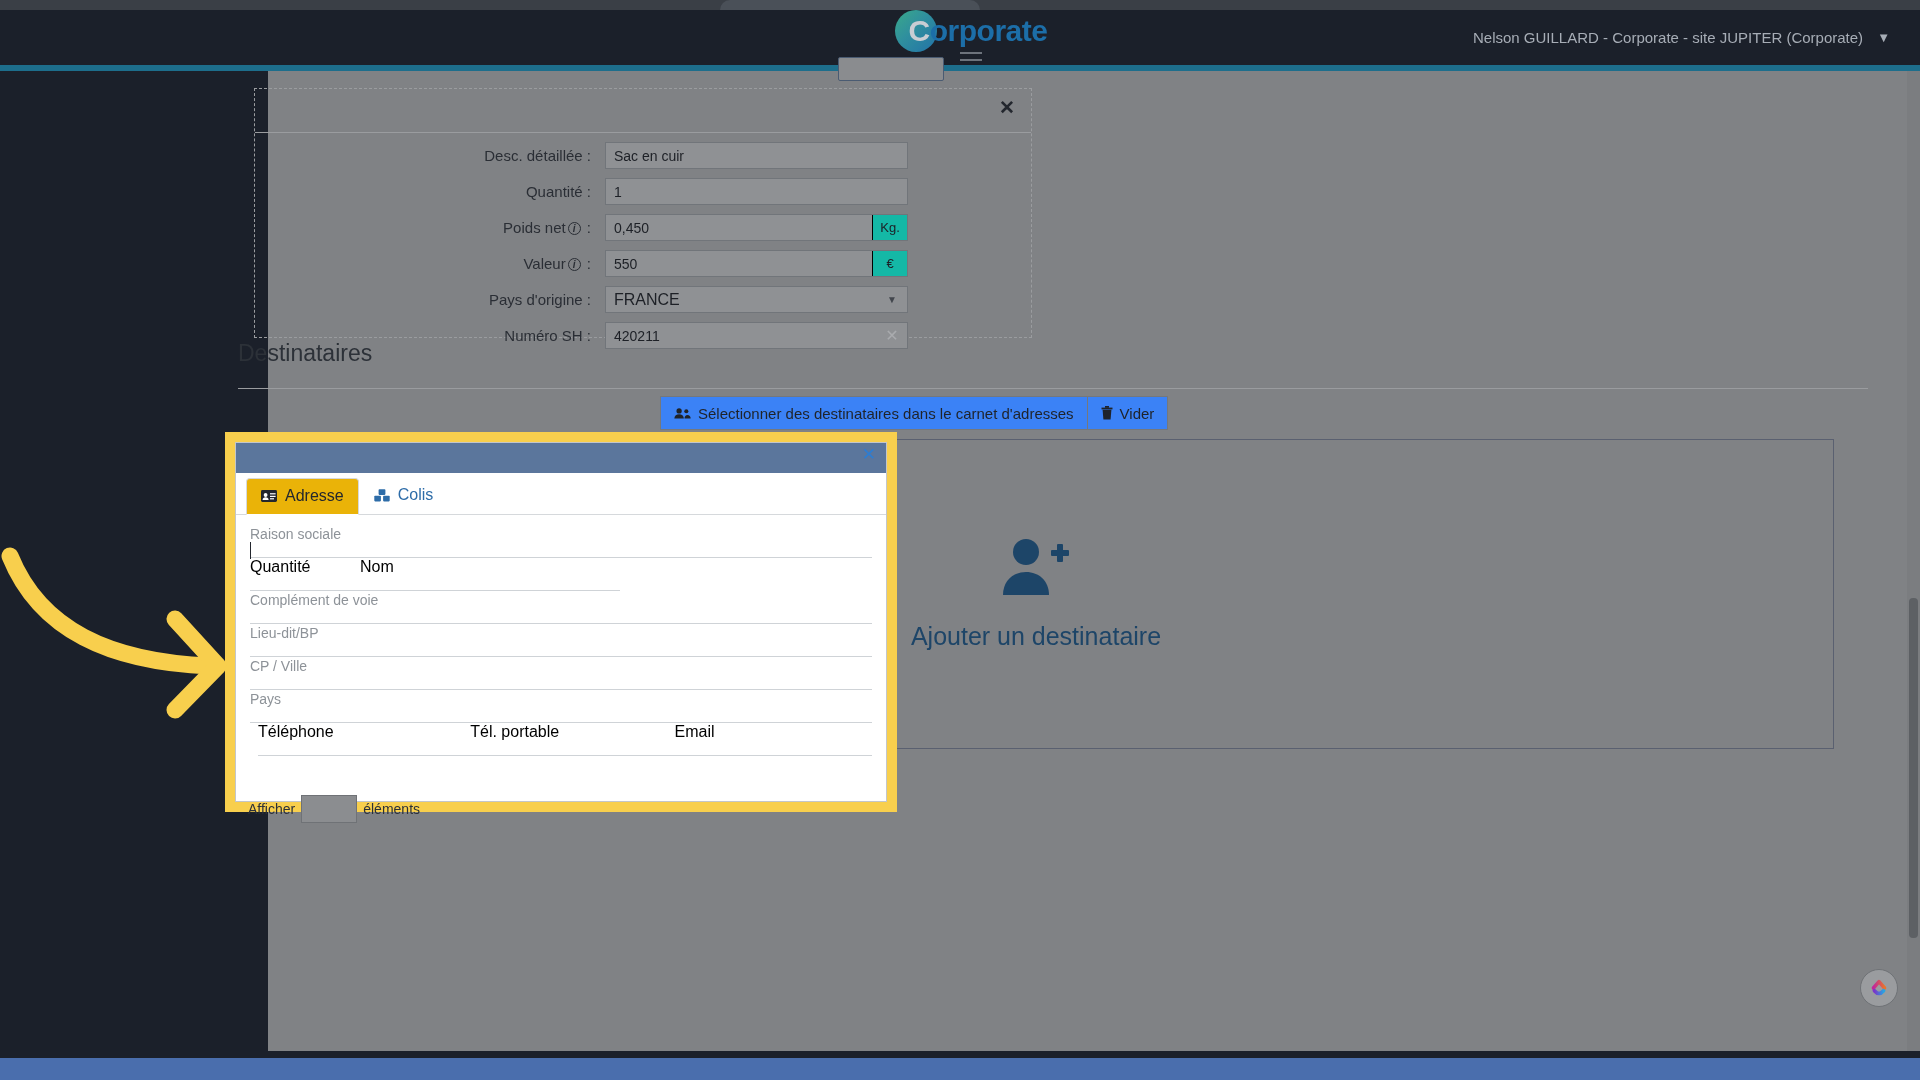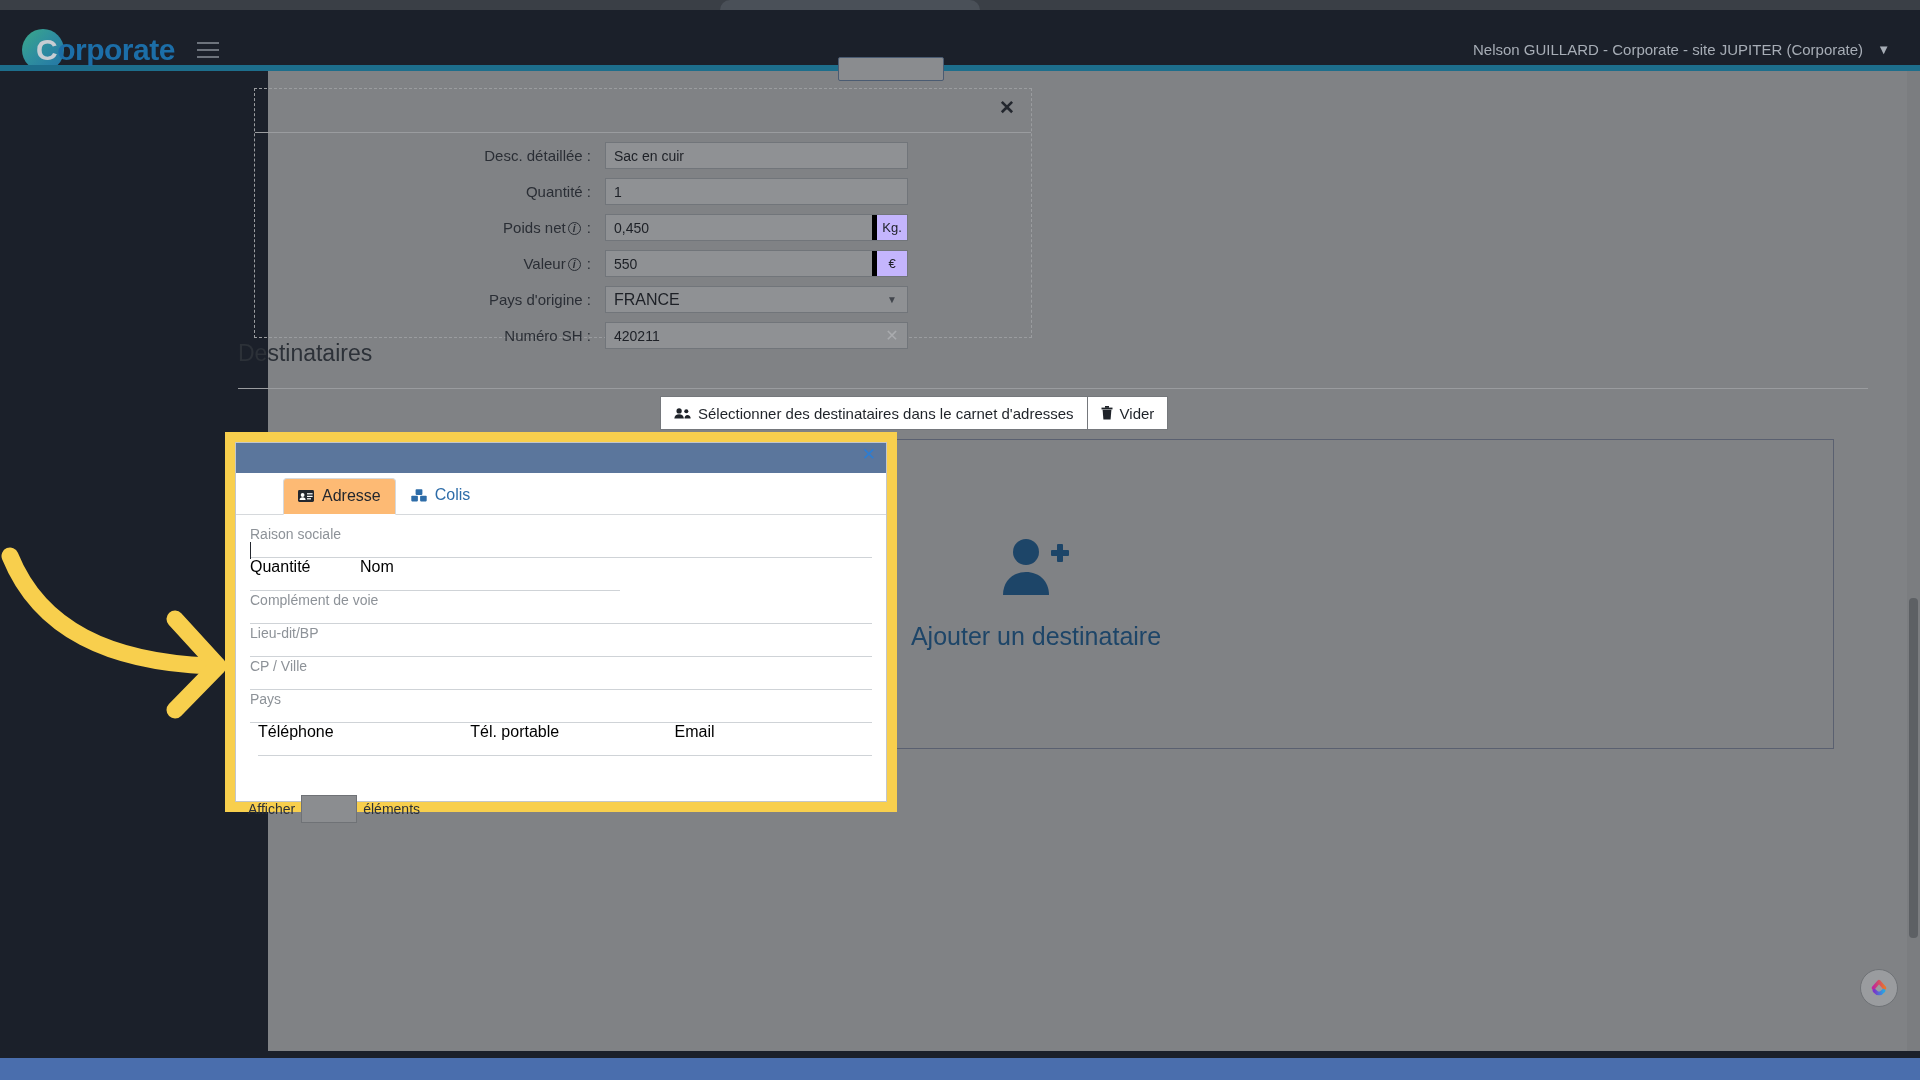--- a/index.html
+++ b/index.html
@@ -11,22 +11,22 @@
   }
   .screen { position: relative; width: 1920px; height: 1080px; background: #1b202a; }
 
   
   .browser-strip { position:absolute; top:0; left:0; width:1920px; height:10px; background:#3a3f46; }
   .browser-strip .tabcurve { position:absolute; left:720px; top:0; width:260px; height:10px;
       background:#4a5058; border-radius:10px 10px 0 0; }
 
   
   .app-header {
-    position:absolute; top:22px; left:0; width:1920px; height:55px;
-    background:#1b202a; display:flex; align-items:center;
+    position:absolute; top:10px; left:0; width:1920px; height:55px;
+    background:#1b202a; display:flex; align-items:center;flex-direction:column;
   }
   .logo-wrap { display:flex; align-items:center; margin-left:22px; }
   .logo-dot {
     width:42px; height:42px; border-radius:50%;
     background: linear-gradient(135deg,#3aa98a 0%,#2f8f9e 45%,#2272a8 100%);
     position:relative;
   }
   .logo-text {
     font-size:30px; font-weight:bold; color:#1c6ea8; margin-left:-28px;
     letter-spacing:-0.5px; position:relative; z-index:2;
@@ -85,41 +85,41 @@
   .frm-ctrl {
     width:303px; height:27px; background:#8f9194; border:1px solid #71757a;
     display:flex; align-items:center;
   }
   .frm-ctrl input, .frm-ctrl .val {
     flex:1; border:none; background:transparent; outline:none;
     font-family:"Liberation Sans", sans-serif; font-size:14px; color:#1d2026;
     padding-left:8px; height:100%; line-height:25px;
   }
   .frm-addon {
-    width:35px; height:100%; border-left:5px solid #000000;
+    width:35px; height:100%; border-left:1px solid #000000;
     display:flex; align-items:center; justify-content:center;
-    font-size:13px; color:#1d2026; background:#c4b5fd;
+    font-size:13px; color:#1d2026; background:#14b8a6;
   }
   .sel-caret { width:30px; text-align:center; color:#42464d; font-size:10px; }
   .clear-x { width:30px; text-align:center; color:#a9abae; font-size:16px; cursor:pointer; }
 
   
   .sec-title {
     position:absolute; top:269px; left:-30px; width:1630px;
     font-size:23px; color:#2c3138; font-weight:normal;
     padding-bottom:21px; border-bottom:1px solid #9a9c9f;
   }
   .btn-group {
     position:absolute; top:325px; left:392px; display:flex;
     border:1px solid #75787c;
   }
   .btn-grp-item {
     height:32px; display:flex; align-items:center; gap:7px;
     padding:0 13px; font-size:15px; color:#1f2329; cursor:pointer;
-    background:#ffffff;
+    background:#3b82f6;
   }
   .btn-grp-item + .btn-grp-item { border-left:1px solid #75787c; }
 
   
   .drop-zone {
     position:absolute; top:368px; left:-30px; width:1596px; height:310px;
     border:1px solid #5a6070;
     display:flex; flex-direction:column; align-items:center; justify-content:center;
     gap:26px;
   }
@@ -160,22 +160,22 @@
   }
   .modal-tabs {
     display:flex; height:42px; align-items:flex-end; padding-left:10px;
     border-bottom:1px solid #d6d9dc; background:#fff;
   }
   .mtab {
     display:flex; align-items:center; gap:8px; padding:8px 14px 9px 14px;
     font-size:16px; cursor:pointer; border:1px solid transparent;
   }
   .mtab.active {
-    color:#23272e; background:#fdba74; border:1px solid #d6d9dc; border-bottom-color:#fff;
-    border-radius:4px 4px 0 0; margin-bottom:-1px;margin-left:37px;
+    color:#23272e; background:#eab308; border:1px solid #d6d9dc; border-bottom-color:#fff;
+    border-radius:4px 4px 0 0; margin-bottom:-1px;
   }
   .mtab.inactive { color:#2d6ca8; }
 
   .modal-body { padding:10px 14px 0 14px; }
   .fld {
     position:relative; border-bottom:1px solid #cfd3d7; height:33px;
     display:flex; align-items:flex-start;
   }
   .fld .ph {
     font-size:14px; color:#8d9298; padding-top:1px;

